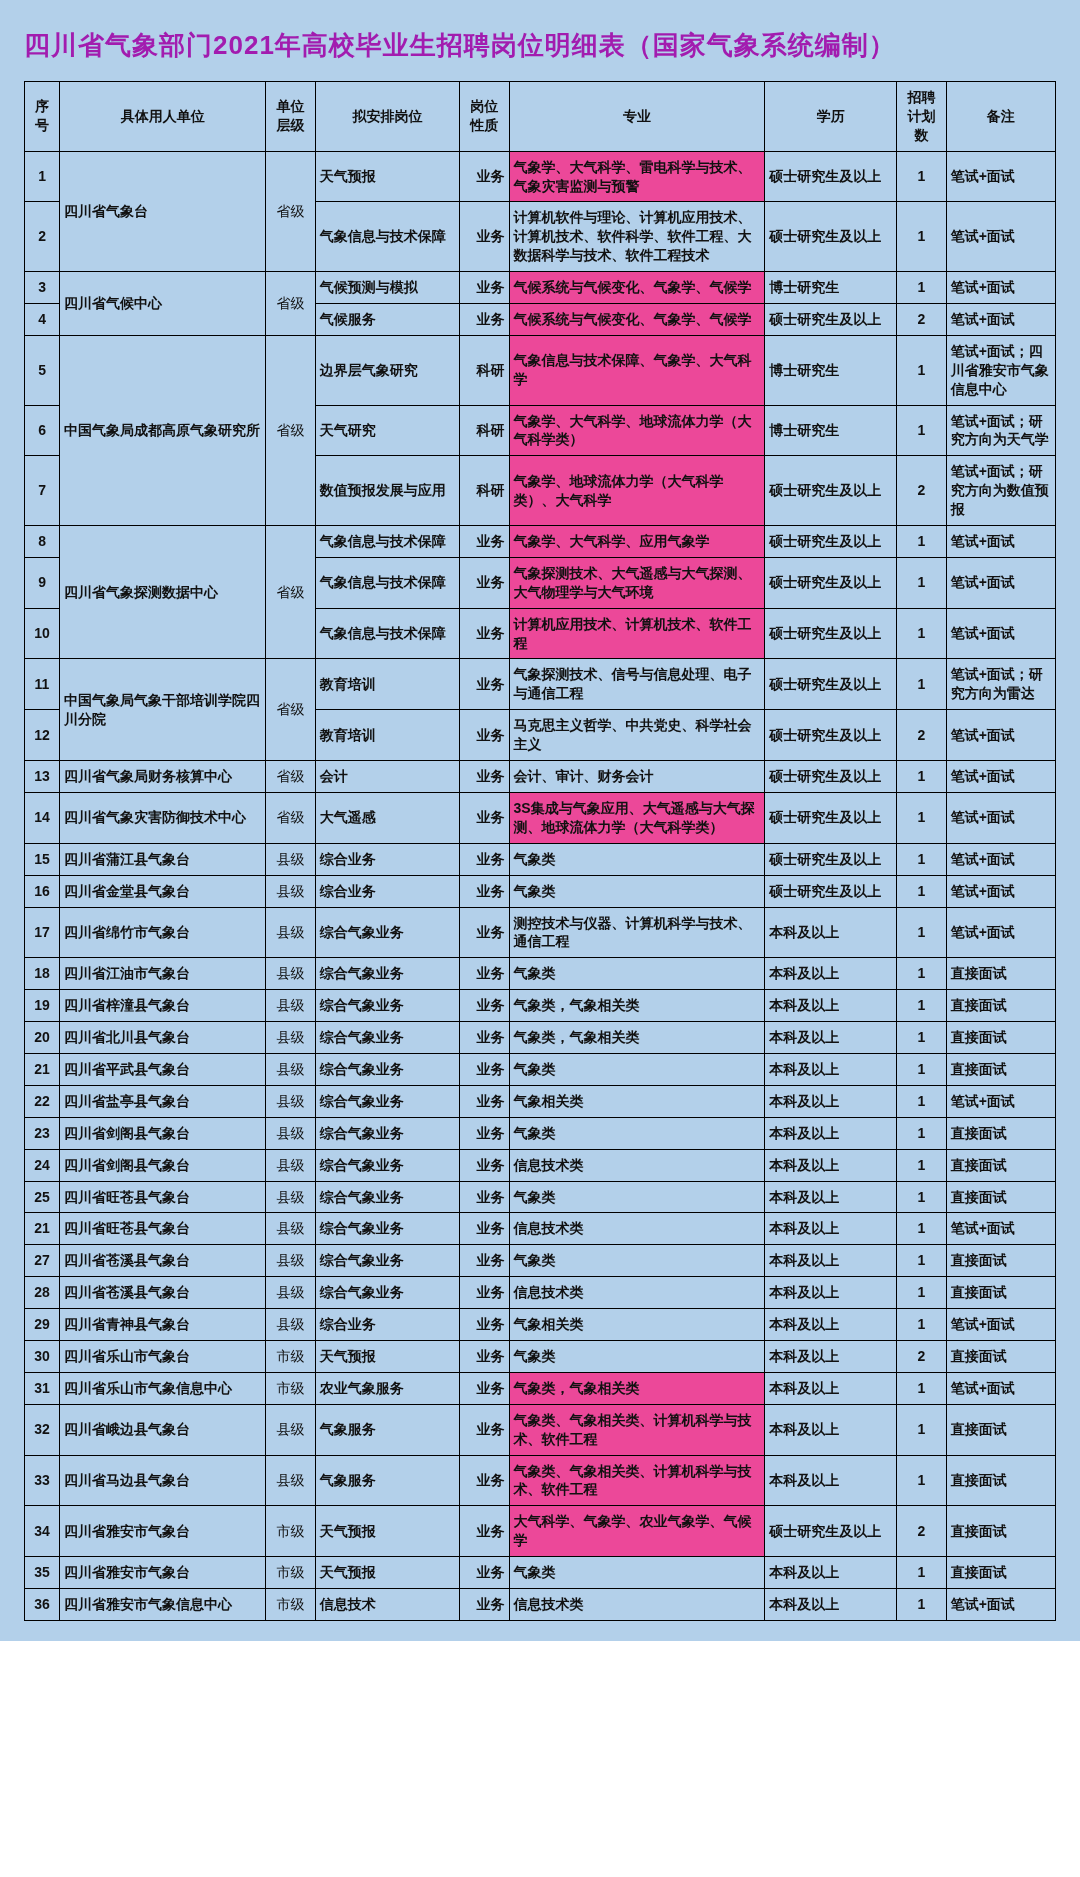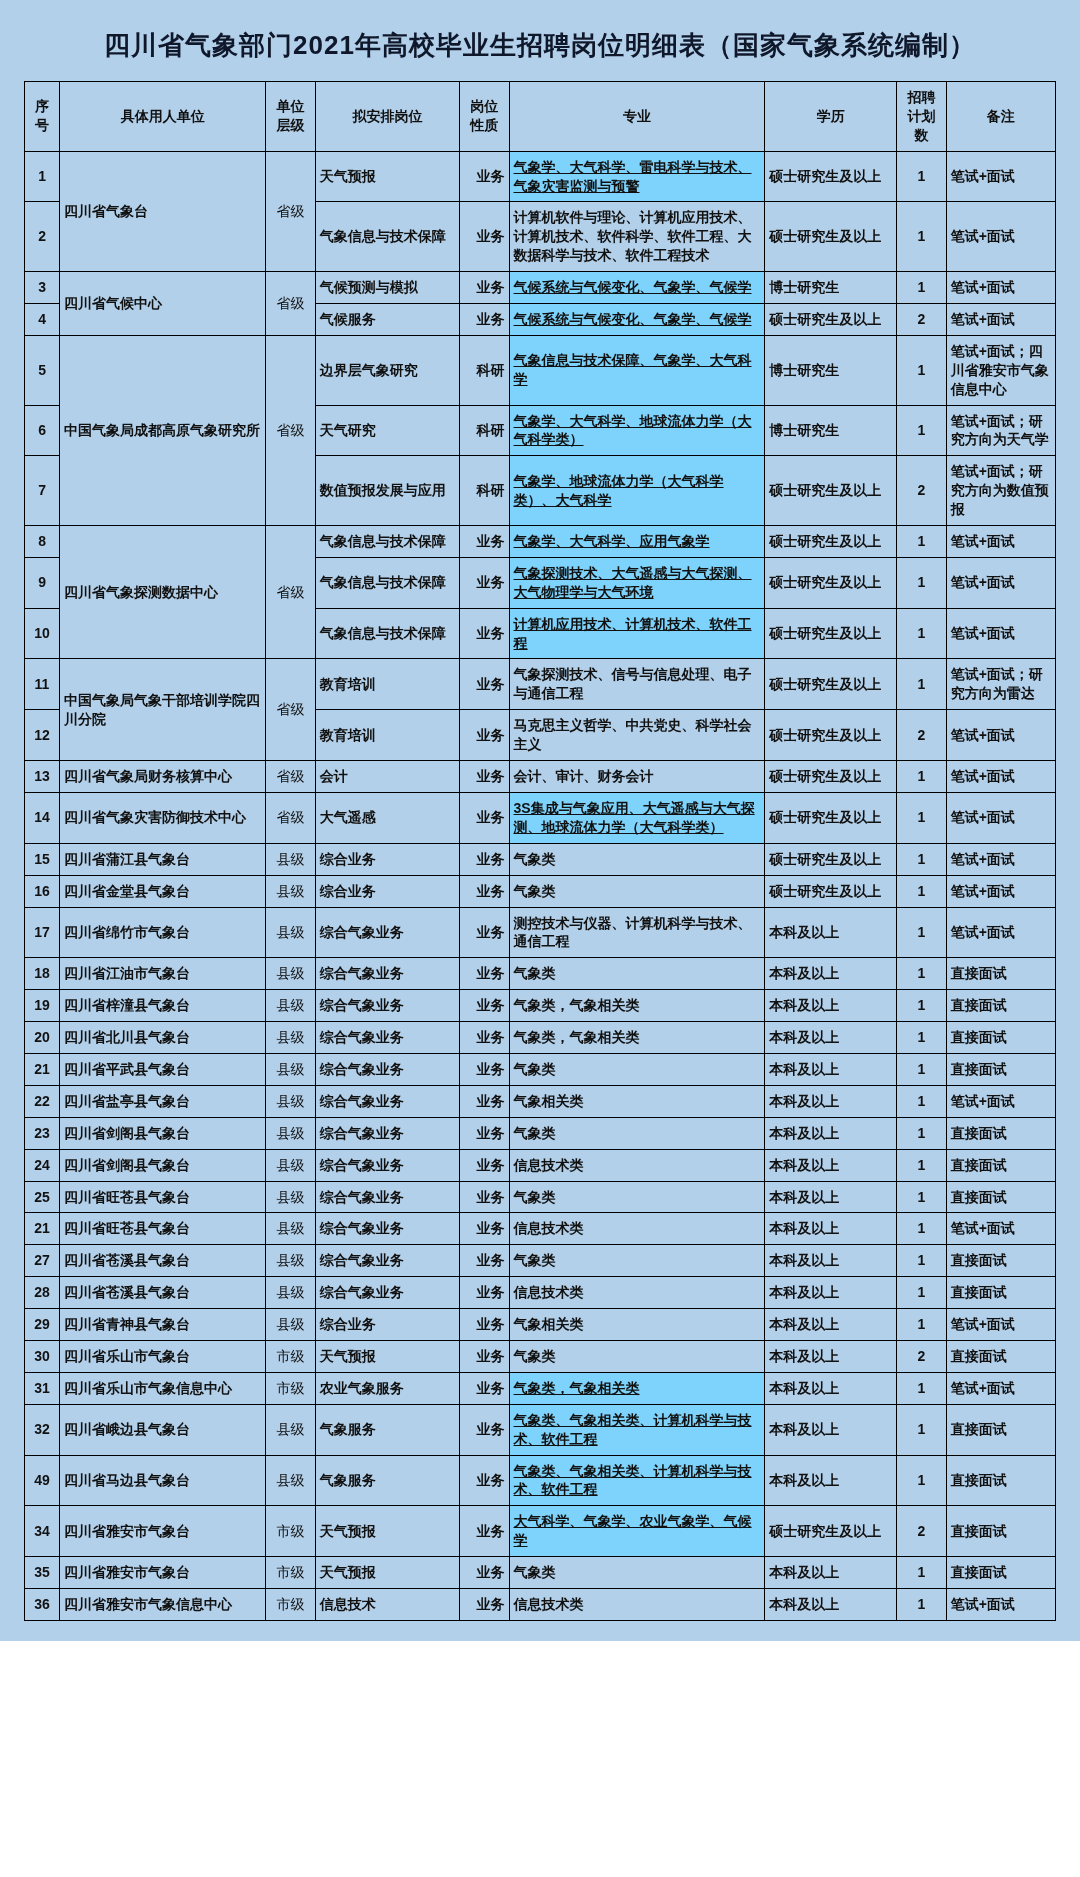--- a/index.html
+++ b/index.html
@@ -9,24 +9,23 @@
     background: #ffffff;
     font-family: "Microsoft YaHei", "SimSun", sans-serif;
   }
   .page {
     width: 1080px;
     margin: 0 auto;
     background: #b3d0ea;
     padding: 20px 24px;
   }
   .title {
-    text-align: center;
     font-size: 26px;
     font-weight: 700;
-    color: #0f172a;
+    color: #a21caf;
     margin: 8px 0 18px 0;
     letter-spacing: 1px;
   }
   table {
     width: 100%;
     border-collapse: collapse;
     table-layout: fixed;
   }
   th, td {
     border: 1.5px solid #000;
@@ -36,21 +35,21 @@
     vertical-align: middle;
     word-break: break-all;
     line-height: 1.35;
   }
   th {
     font-weight: 700;
     text-align: center;
     background: #b3d0ea;
   }
   td { background: #b3d0ea; }
-  td.hl { background: #7dd3fc; text-decoration: underline; }
+  td.hl { background: #ec4899; }
   .col-idx   { width: 34px; text-align: center; font-weight: 700; }
   .col-unit  { width: 200px; font-weight: 700; }
   .col-level { width: 48px; text-align: center; font-weight: 400; }
   .col-post  { width: 140px; font-weight: 700; }
   .col-nat   { width: 48px; text-align: right; font-weight: 700; }
   .col-major { width: 248px; font-weight: 700; }
   .col-edu   { width: 128px; font-weight: 700; margin-left: 13px; }
   .col-num   { width: 48px; text-align: center; font-weight: 700; }
   .col-note  { width: 106px; font-weight: 700; margin-top: 48px; }
 </style>
@@ -418,21 +417,21 @@
           <td class="col-unit">四川省峨边县气象台</td>
           <td class="col-level">县级</td>
           <td class="col-post">气象服务</td>
           <td class="col-nat">业务</td>
           <td class="col-major hl">气象类、气象相关类、计算机科学与技术、软件工程</td>
           <td class="col-edu">本科及以上</td>
           <td class="col-num">1</td>
           <td class="col-note">直接面试</td>
         </tr>
         <tr>
-          <td class="col-idx">49</td>
+          <td class="col-idx">33</td>
           <td class="col-unit">四川省马边县气象台</td>
           <td class="col-level">县级</td>
           <td class="col-post">气象服务</td>
           <td class="col-nat">业务</td>
           <td class="col-major hl">气象类、气象相关类、计算机科学与技术、软件工程</td>
           <td class="col-edu">本科及以上</td>
           <td class="col-num">1</td>
           <td class="col-note">直接面试</td>
         </tr>
         <tr>

